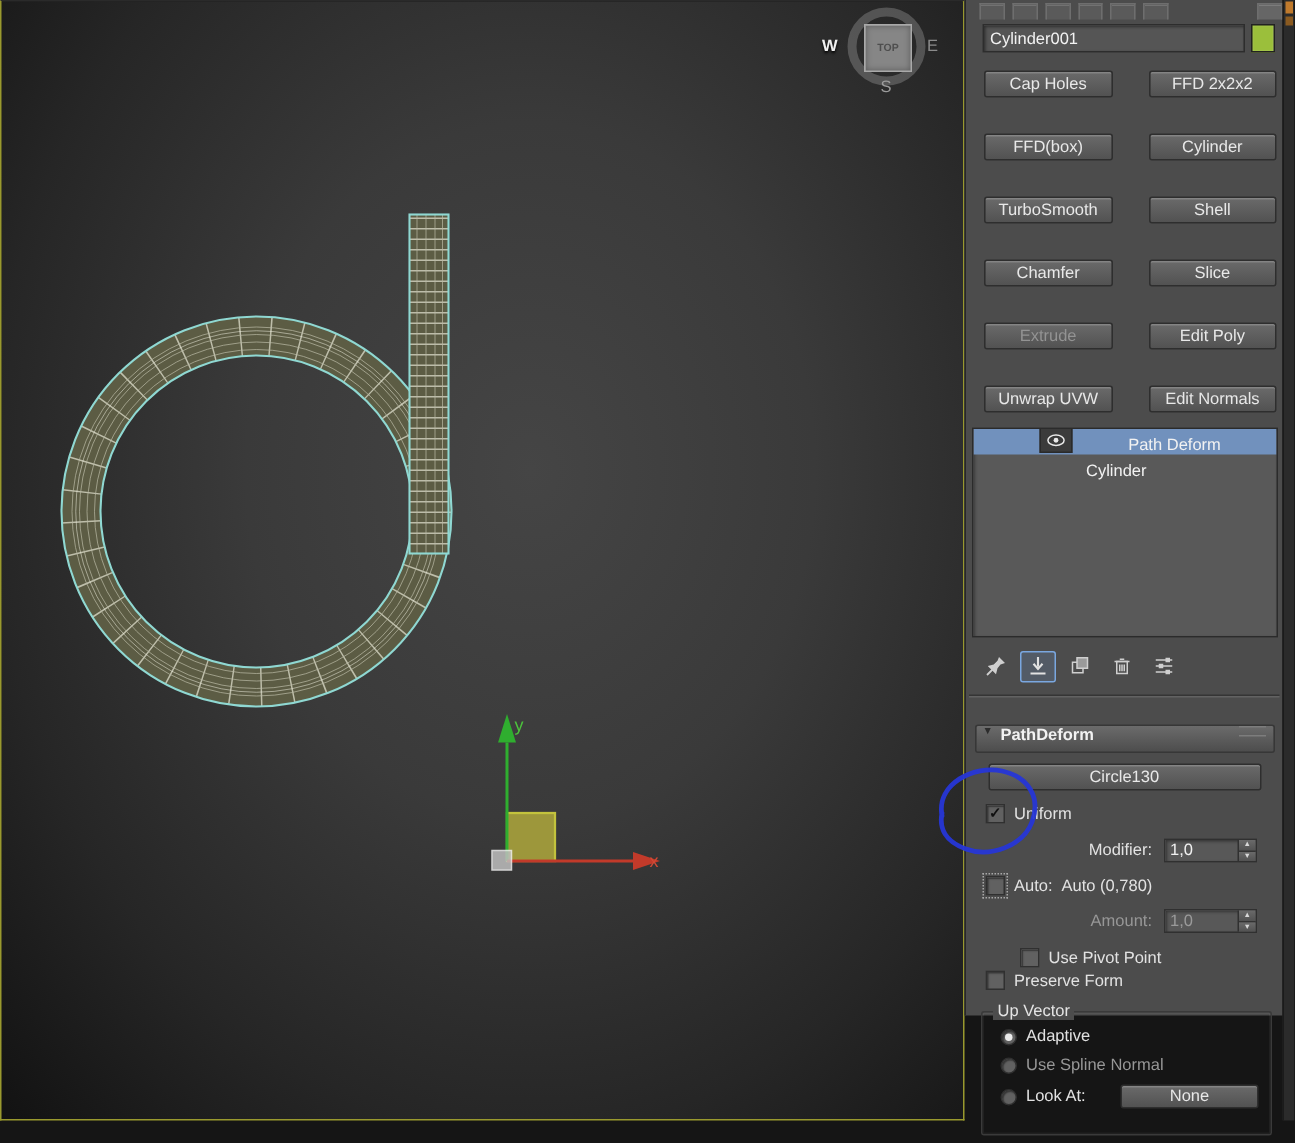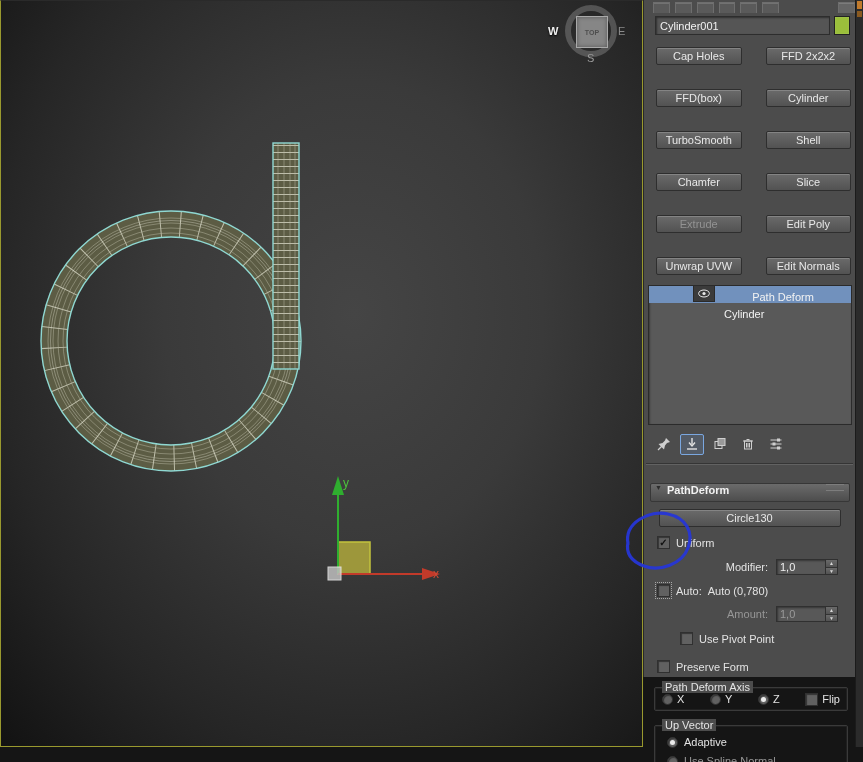--- a/index.html
+++ b/index.html
@@ -300,46 +300,25 @@
             <span>▼</span>
           </span>
       </span>
     </div>
 
     <div class="chk-row" style="margin-top:10px;padding-left:36px;">
       <span class="cbox"></span>
       <span>Use Pivot Point</span>
     </div>
 
-    <div class="chk-row" style="margin-top:15px;align-items:flex-end;">
+    <div class="chk-row" style="margin-top:2px;align-items:flex-end;">
       <span class="cbox"></span>
       <span>Preserve Form</span>
     </div>
 
-    <div class="grp">
-      <span class="legend">Path Deform Axis</span>
-      <div class="axis-box">
-        <span class="pair">
-          <span class="radio"></span>
-          <span>X</span>
-        </span>
-        <span class="pair">
-          <span class="radio"></span>
-          <span>Y</span>
-        </span>
-        <span class="pair">
-          <span class="radio sel"></span>
-          <span>Z</span>
-        </span>
-        <span class="pair">
-          <span class="cbox"></span>
-          <span>Flip</span>
-        </span>
-      </div>
-    </div>
 
     <div class="grp">
       <span class="legend">Up Vector</span>
       <div class="uv-box">
         <div class="uv-row">
           <span class="radio sel"></span>
           <span>Adaptive</span>
         </div>
         <div class="uv-row">
           <span class="radio"></span>

